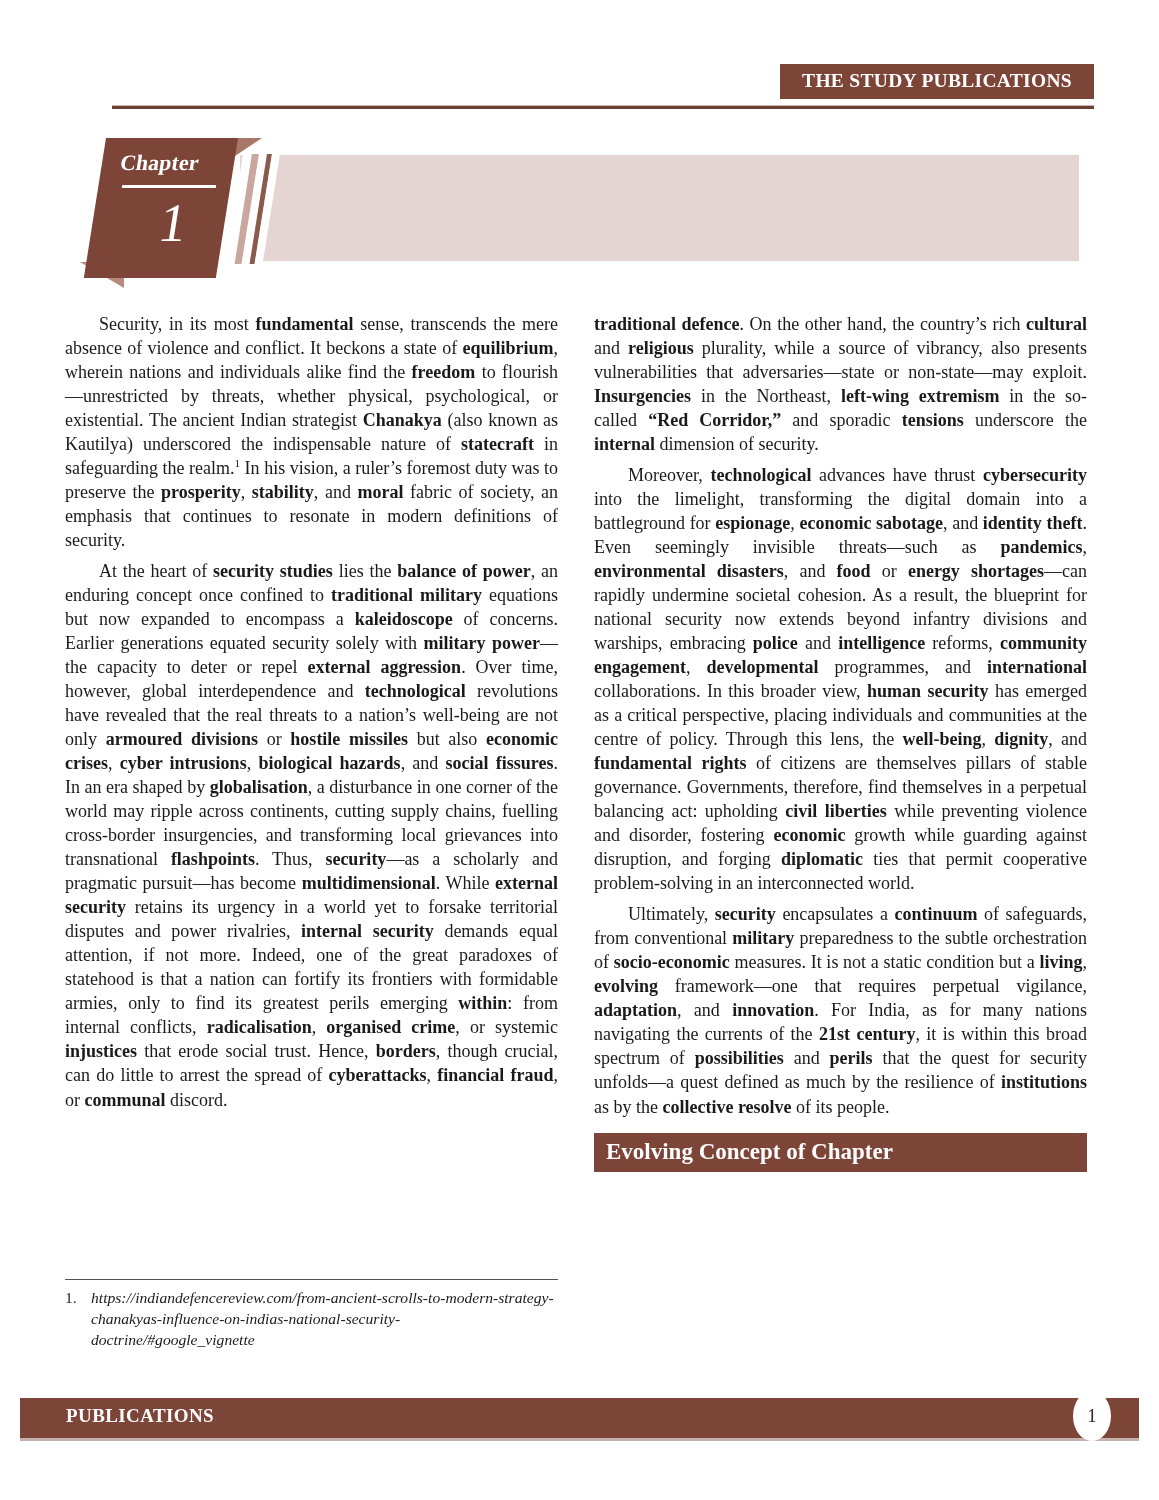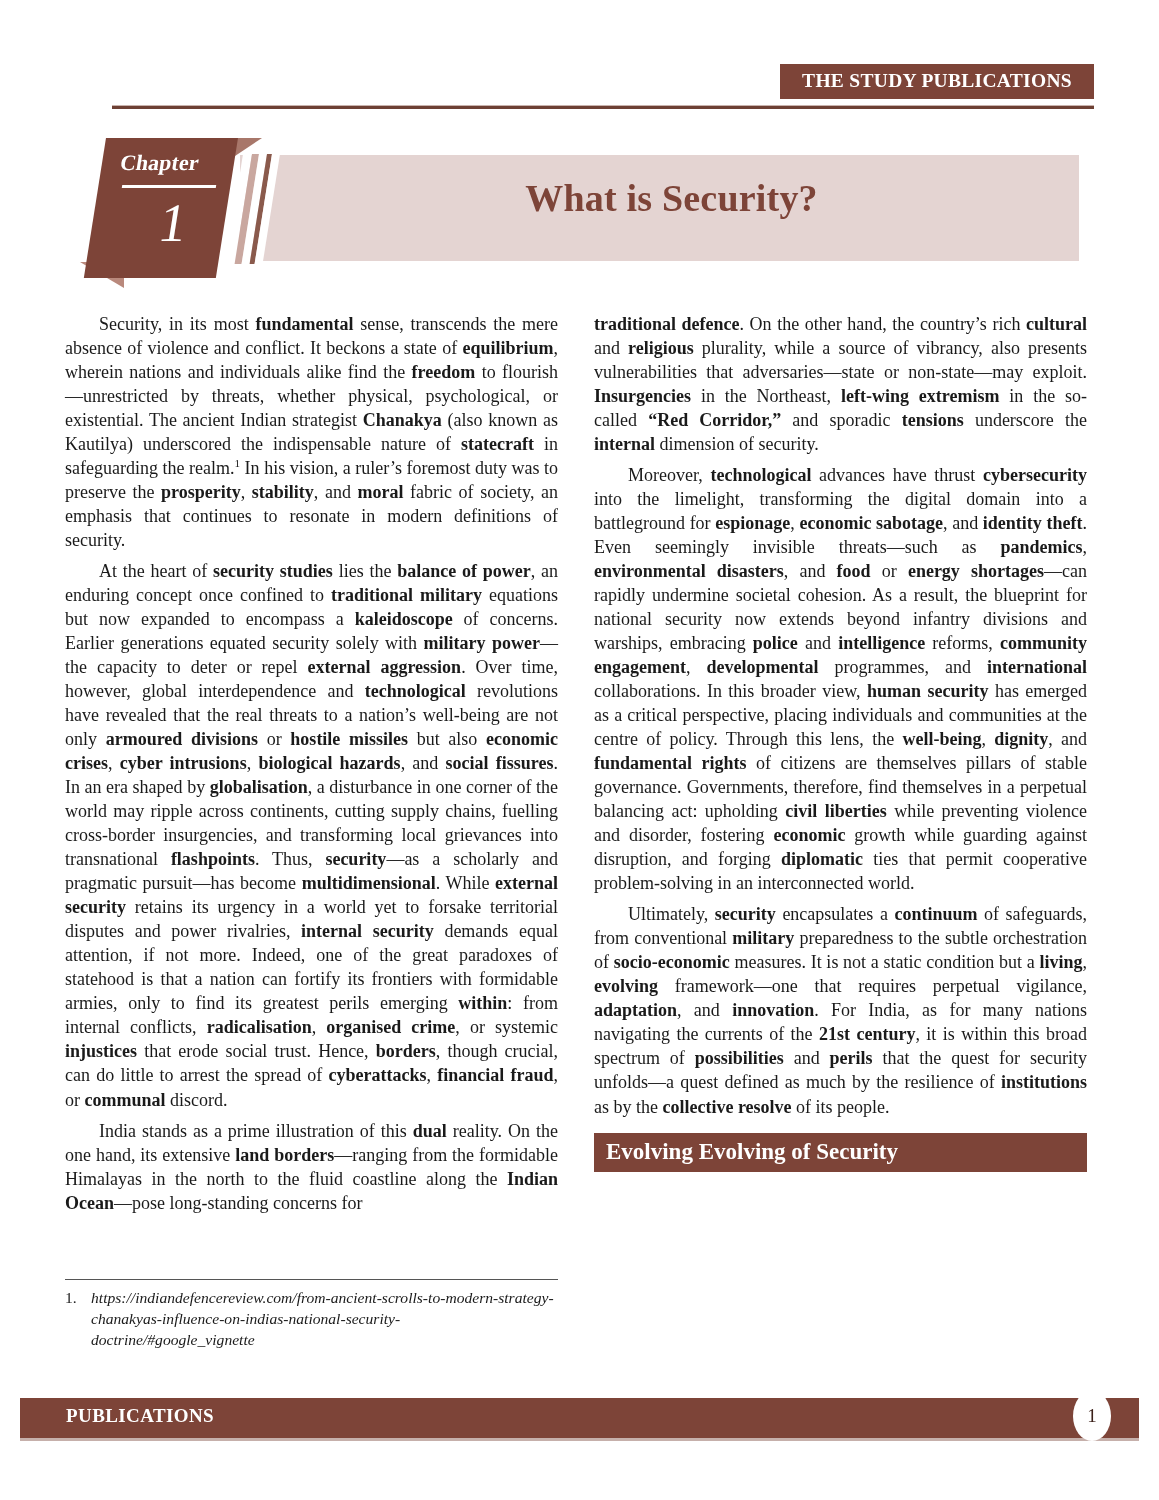--- a/index.html
+++ b/index.html
@@ -282,45 +282,43 @@
     <div class="stripe s5"></div>
 
     <div class="chapter-tab-shadow-top"></div>
     <div class="chapter-tab-shadow-bot"></div>
     <div class="chapter-tab"></div>
 
     <div class="chapter-label">Chapter</div>
     <div class="chapter-underline"></div>
     <div class="chapter-number">1</div>
 
-    <div class="banner-title">What is Security?</div>
   </div>
 
   <div class="columns">
 
     <div class="col col-left">
       <p class="body-text">Security, in its most <b>fundamental</b> sense, transcends the mere absence of violence and conflict. It beckons a state of <b>equilibrium</b>, wherein nations and individuals alike find the <b>freedom</b> to flourish—unrestricted by threats, whether physical, psychological, or existential. The ancient Indian strategist <b>Chanakya</b> (also known as Kautilya) underscored the indispensable nature of <b>statecraft</b> in safeguarding the realm.<sup>1</sup> In his vision, a ruler’s foremost duty was to preserve the <b>prosperity</b>, <b>stability</b>, and <b>moral</b> fabric of society, an emphasis that continues to resonate in modern definitions of security.</p>
       <p class="body-text">At the heart of <b>security studies</b> lies the <b>balance of power</b>, an enduring concept once confined to <b>traditional military</b> equations but now expanded to encompass a <b>kaleidoscope</b> of concerns. Earlier generations equated security solely with <b>military power</b>—the capacity to deter or repel <b>external aggression</b>. Over time, however, global interdependence and <b>technological</b> revolutions have revealed that the real threats to a nation’s well-being are not only <b>armoured divisions</b> or <b>hostile missiles</b> but also <b>economic crises</b>, <b>cyber intrusions</b>, <b>biological hazards</b>, and <b>social fissures</b>. In an era shaped by <b>globalisation</b>, a disturbance in one corner of the world may ripple across continents, cutting supply chains, fuelling cross-border insurgencies, and transforming local grievances into transnational <b>flashpoints</b>. Thus, <b>security</b>—as a scholarly and pragmatic pursuit—has become <b>multidimensional</b>. While <b>external security</b> retains its urgency in a world yet to forsake territorial disputes and power rivalries, <b>internal security</b> demands equal attention, if not more. Indeed, one of the great paradoxes of statehood is that a nation can fortify its frontiers with formidable armies, only to find its greatest perils emerging <b>within</b>: from internal conflicts, <b>radicalisation</b>, <b>organised crime</b>, or systemic <b>injustices</b> that erode social trust. Hence, <b>borders</b>, though crucial, can do little to arrest the spread of <b>cyberattacks</b>, <b>financial fraud</b>, or <b>communal</b> discord.</p>
-      <p class="body-text">India stands as a prime illustration of this <b>dual</b> reality. On the one hand, its extensive <b>land borders</b>—ranging from the formidable Himalayas in the north to the fluid coastline along the <b>Indian Ocean</b>—pose long-standing concerns for</p>
     </div>
 
     <div class="footnote-wrap">
       <div class="footnote-rule"></div>
       <div class="footnote">
         <span class="footnote-num">1.</span>
         <span class="footnote-text">https://indiandefencereview.com/from-ancient-scrolls-to-modern-strategy-chanakyas-influence-on-indias-national-security-doctrine/#google_vignette</span>
       </div>
     </div>
 
     <div class="col col-right">
       <p class="body-text cont"><b>traditional defence</b>. On the other hand, the country’s rich <b>cultural</b> and <b>religious</b> plurality, while a source of vibrancy, also presents vulnerabilities that adversaries—state or non-state—may exploit. <b>Insurgencies</b> in the Northeast, <b>left-wing extremism</b> in the so-called <b>“Red Corridor,”</b> and sporadic <b>tensions</b> underscore the <b>internal</b> dimension of security.</p>
       <p class="body-text">Moreover, <b>technological</b> advances have thrust <b>cybersecurity</b> into the limelight, transforming the digital domain into a battleground for <b>espionage</b>, <b>economic sabotage</b>, and <b>identity theft</b>. Even seemingly invisible threats—such as <b>pandemics</b>, <b>environmental disasters</b>, and <b>food</b> or <b>energy shortages</b>—can rapidly undermine societal cohesion. As a result, the blueprint for national security now extends beyond infantry divisions and warships, embracing <b>police</b> and <b>intelligence</b> reforms, <b>community engagement</b>, <b>developmental</b> programmes, and <b>international</b> collaborations. In this broader view, <b>human security</b> has emerged as a critical perspective, placing individuals and communities at the centre of policy. Through this lens, the <b>well-being</b>, <b>dignity</b>, and <b>fundamental rights</b> of citizens are themselves pillars of stable governance. Governments, therefore, find themselves in a perpetual balancing act: upholding <b>civil liberties</b> while preventing violence and disorder, fostering <b>economic</b> growth while guarding against disruption, and forging <b>diplomatic</b> ties that permit cooperative problem-solving in an interconnected world.</p>
       <p class="body-text">Ultimately, <b>security</b> encapsulates a <b>continuum</b> of safeguards, from conventional <b>military</b> preparedness to the subtle orchestration of <b>socio-economic</b> measures. It is not a static condition but a <b>living</b>, <b>evolving</b> framework—one that requires perpetual vigilance, <b>adaptation</b>, and <b>innovation</b>. For India, as for many nations navigating the currents of the <b>21st century</b>, it is within this broad spectrum of <b>possibilities</b> and <b>perils</b> that the quest for security unfolds—a quest defined as much by the resilience of <b>institutions</b> as by the <b>collective resolve</b> of its people.</p>
 
-      <div class="section-bar">Evolving Evolving of Security</div>
+      <div class="section-bar">Evolving Concept of Chapter</div>
 
     </div>
   </div>
 
   <div class="footer">
     <div class="footer-bar"></div>
     <div class="footer-brand">PUBLICATIONS</div>
     <div class="page-number">1</div>
   </div>
 

